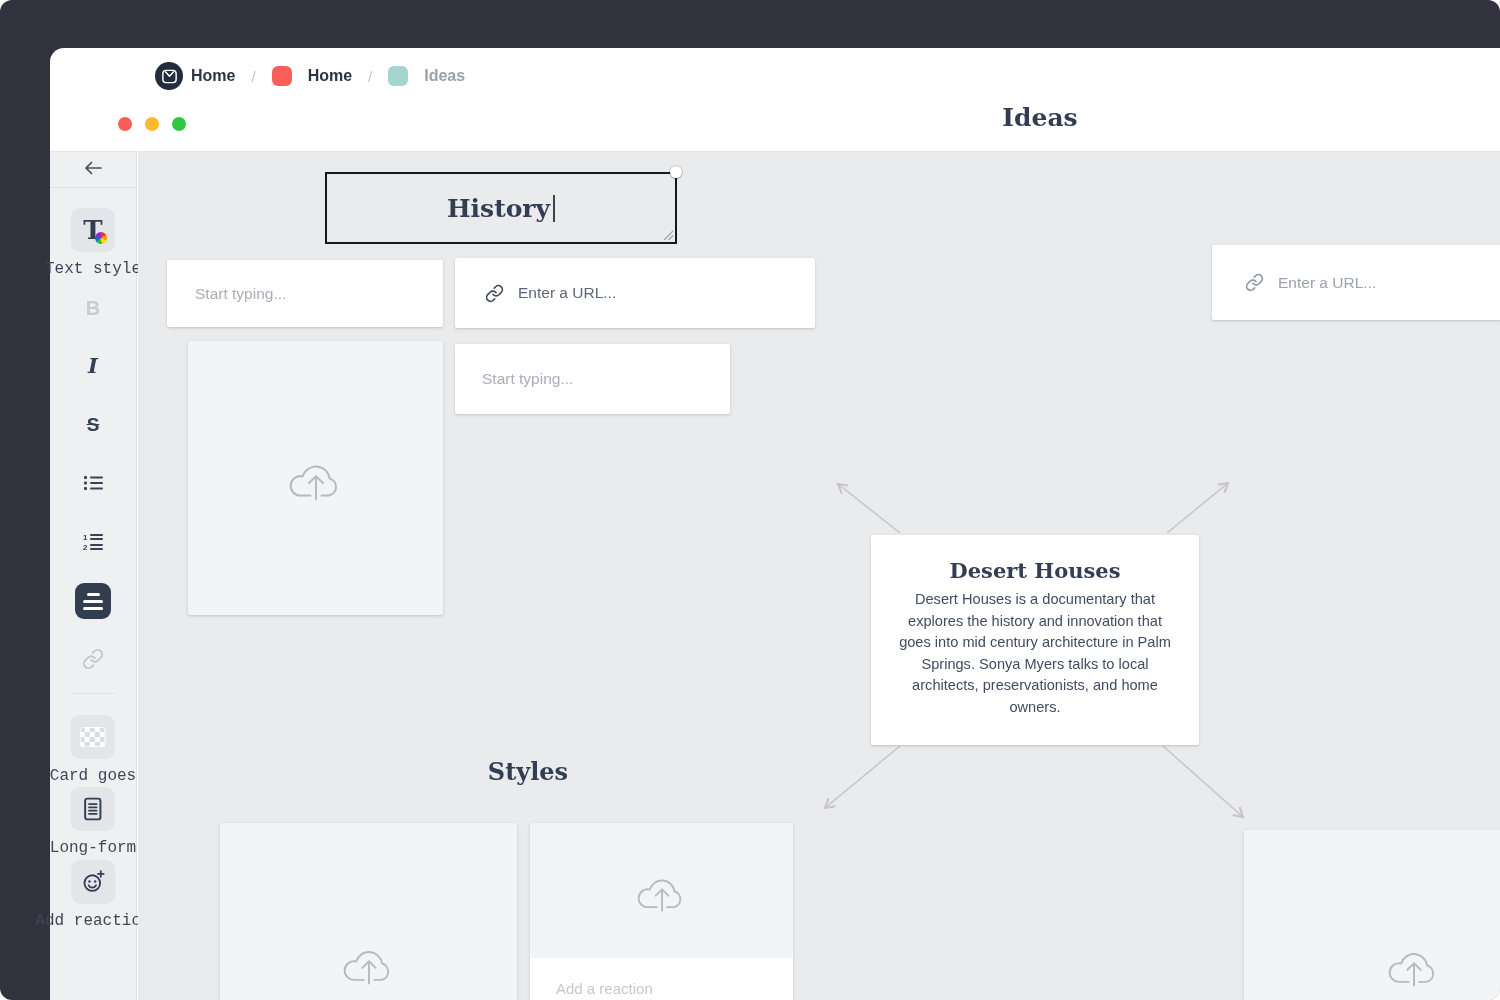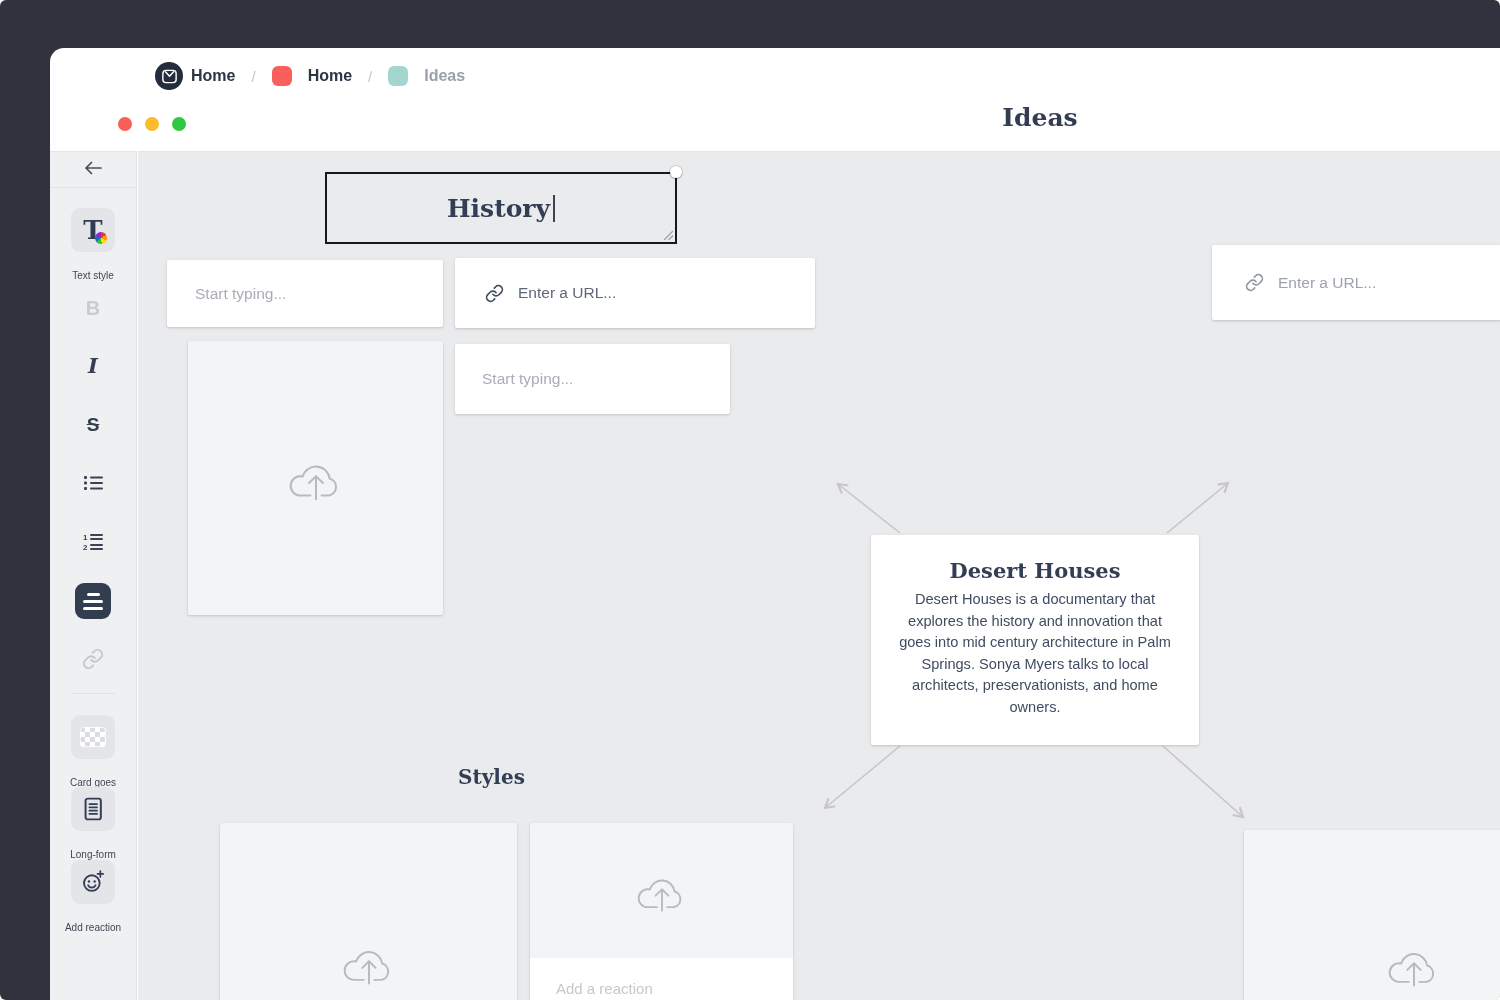--- a/index.html
+++ b/index.html
@@ -1,17 +1,17 @@
 <!DOCTYPE html>
 <html><head>
 <meta charset="utf-8">
 <style>
   * { margin:0; padding:0; box-sizing:border-box; }
   html,body { width:1500px; height:1000px; background:#fff; font-family:"Liberation Sans", sans-serif; }
-  .frame { position:absolute; inset:0; width:1500px; height:1000px; background:#31323D; border-radius:6px; overflow:hidden; }
+  .frame { position:absolute; inset:0; width:1500px; height:1000px; background:#31323D; border-radius:12px; overflow:hidden; }
   .window { position:absolute; left:50px; top:48px; right:0; bottom:0; background:#FFFFFF; border-radius:14px 0 0 0; }
 
   
   .traffic { position:absolute; width:14px; height:14px; border-radius:50%; top:69px; }
   .t-red { left:68px; background:#F95F57; }
   .t-yellow { left:95px; background:#FBBB2C; }
   .t-green { left:122px; background:#2FC840; }
   .logo { position:absolute; left:155px; top:62px; width:28px; height:28px; border-radius:50%; background:#232D3D; display:flex; align-items:center; justify-content:center; }
   .crumbs { position:absolute; left:191px; top:66px; height:20px; display:flex; align-items:center; gap:16px; font-size:16px; }
   .crumb-strong { font-weight:bold; color:#2B3546; }
@@ -21,21 +21,21 @@
   .chip-films { background:#FB5F5B; }
   .chip-ideas { background:#A5D5CF; }
   .page-title { position:absolute; left:940px; top:103px; width:200px; text-align:center; font-family:"DejaVu Serif","Liberation Serif",serif; font-weight:bold; font-size:25px; color:#323D52; }
 
   
   .sidebar { position:absolute; left:50px; top:151px; width:87px; bottom:0; background:#EFF0F1; border-right:1px solid #DFE1E3; border-top:1px solid #E4E5E7; }
   .sb { position:absolute; left:50%; transform:translateX(-50%); display:flex; flex-direction:column; align-items:center; }
   .sb-divider { position:absolute; left:0; width:100%; border-top:1px solid #E0E2E4; }
   .sb-divider.short { left:50%; transform:translateX(-50%); width:44px; }
   .tool-btn { width:44px; height:44px; border-radius:9px; background:#E3E5E8; display:flex; align-items:center; justify-content:center; position:relative; }
-  .tool-label { margin-top:18px; font-size:10px; color:#3F4756; white-space:nowrap; }
+  .tool-label { margin-top:8px; font-size:16px; color:#3F4756; white-space:nowrap;font-family:Liberation Mono, monospace; }
   .tserif { font-family:"DejaVu Serif","Liberation Serif",serif; font-weight:bold; font-size:26px; color:#323D52; line-height:1; }
   .wheel { position:absolute; right:8px; bottom:8px; width:12px; height:12px; border-radius:50%;
            background:conic-gradient(#e33 0 16%, #f90 0 32%, #fd0 0 48%, #3b3 0 64%, #26c 0 82%, #92c 0 100%); }
   .fmt { font-size:19px; line-height:1; }
   .fmt-b { font-weight:bold; color:#C9CDD2; font-size:20px; }
   .fmt-i { font-family:"DejaVu Serif","Liberation Serif",serif; font-style:italic; font-weight:bold; color:#353F50; font-size:21px; }
   .fmt-s { font-weight:bold; color:#353F50; text-decoration:line-through; font-size:19px; }
   .active-btn { width:36px; height:36px; border-radius:9px; background:#323D4F; display:flex; flex-direction:column; align-items:center; justify-content:center; gap:4px; }
   .active-btn i { display:block; height:3px; border-radius:2px; background:#fff; }
 
@@ -48,21 +48,21 @@
 
   .history-card { position:absolute; left:325px; top:172px; width:352px; height:72px; border:2.5px solid #15181F; background:transparent; display:flex; align-items:center; justify-content:center; }
   .cursor-bar { display:inline-block; width:2px; height:27px; background:#3A4254; margin-left:3px; vertical-align:-5px; }
   .dot-handle { position:absolute; right:-7px; top:-8px; width:12px; height:12px; border-radius:50%; background:#fff; box-shadow:0 0 0 1px rgba(0,0,0,0.10), 0 1px 2px rgba(0,0,0,0.25); }
   .resize-handle { position:absolute; right:2px; bottom:2px; }
 
   .url-row { display:flex; align-items:center; height:100%; }
   .desert-card { left:871px; top:535px; width:328px; height:210px; text-align:center; }
   .desert-title { font-size:21px; margin-top:23px; }
   .desert-body { font-size:14.6px; line-height:21.6px; color:#404C61; padding:0 26px; margin-top:6px; }
-  .styles-title { position:absolute; left:458px; top:757px; width:140px; font-size:20px;margin-top:8px; }
+  .styles-title { position:absolute; left:458px; top:757px; width:140px; text-align:center; font-size:24px; }
   .caption-strip { position:absolute; left:0; right:0; top:135px; bottom:0; background:#fff; }
   .caption-text { position:absolute; left:26px; top:22px; font-size:15px; color:#C5C8CE; }
   svg.arrows { position:absolute; inset:0; width:100%; height:100%; pointer-events:none; }
   .cloud { color:#B6BAC2; }
 </style>
 </head>
 <body>
 
 <div class="frame">
   <div class="window">

